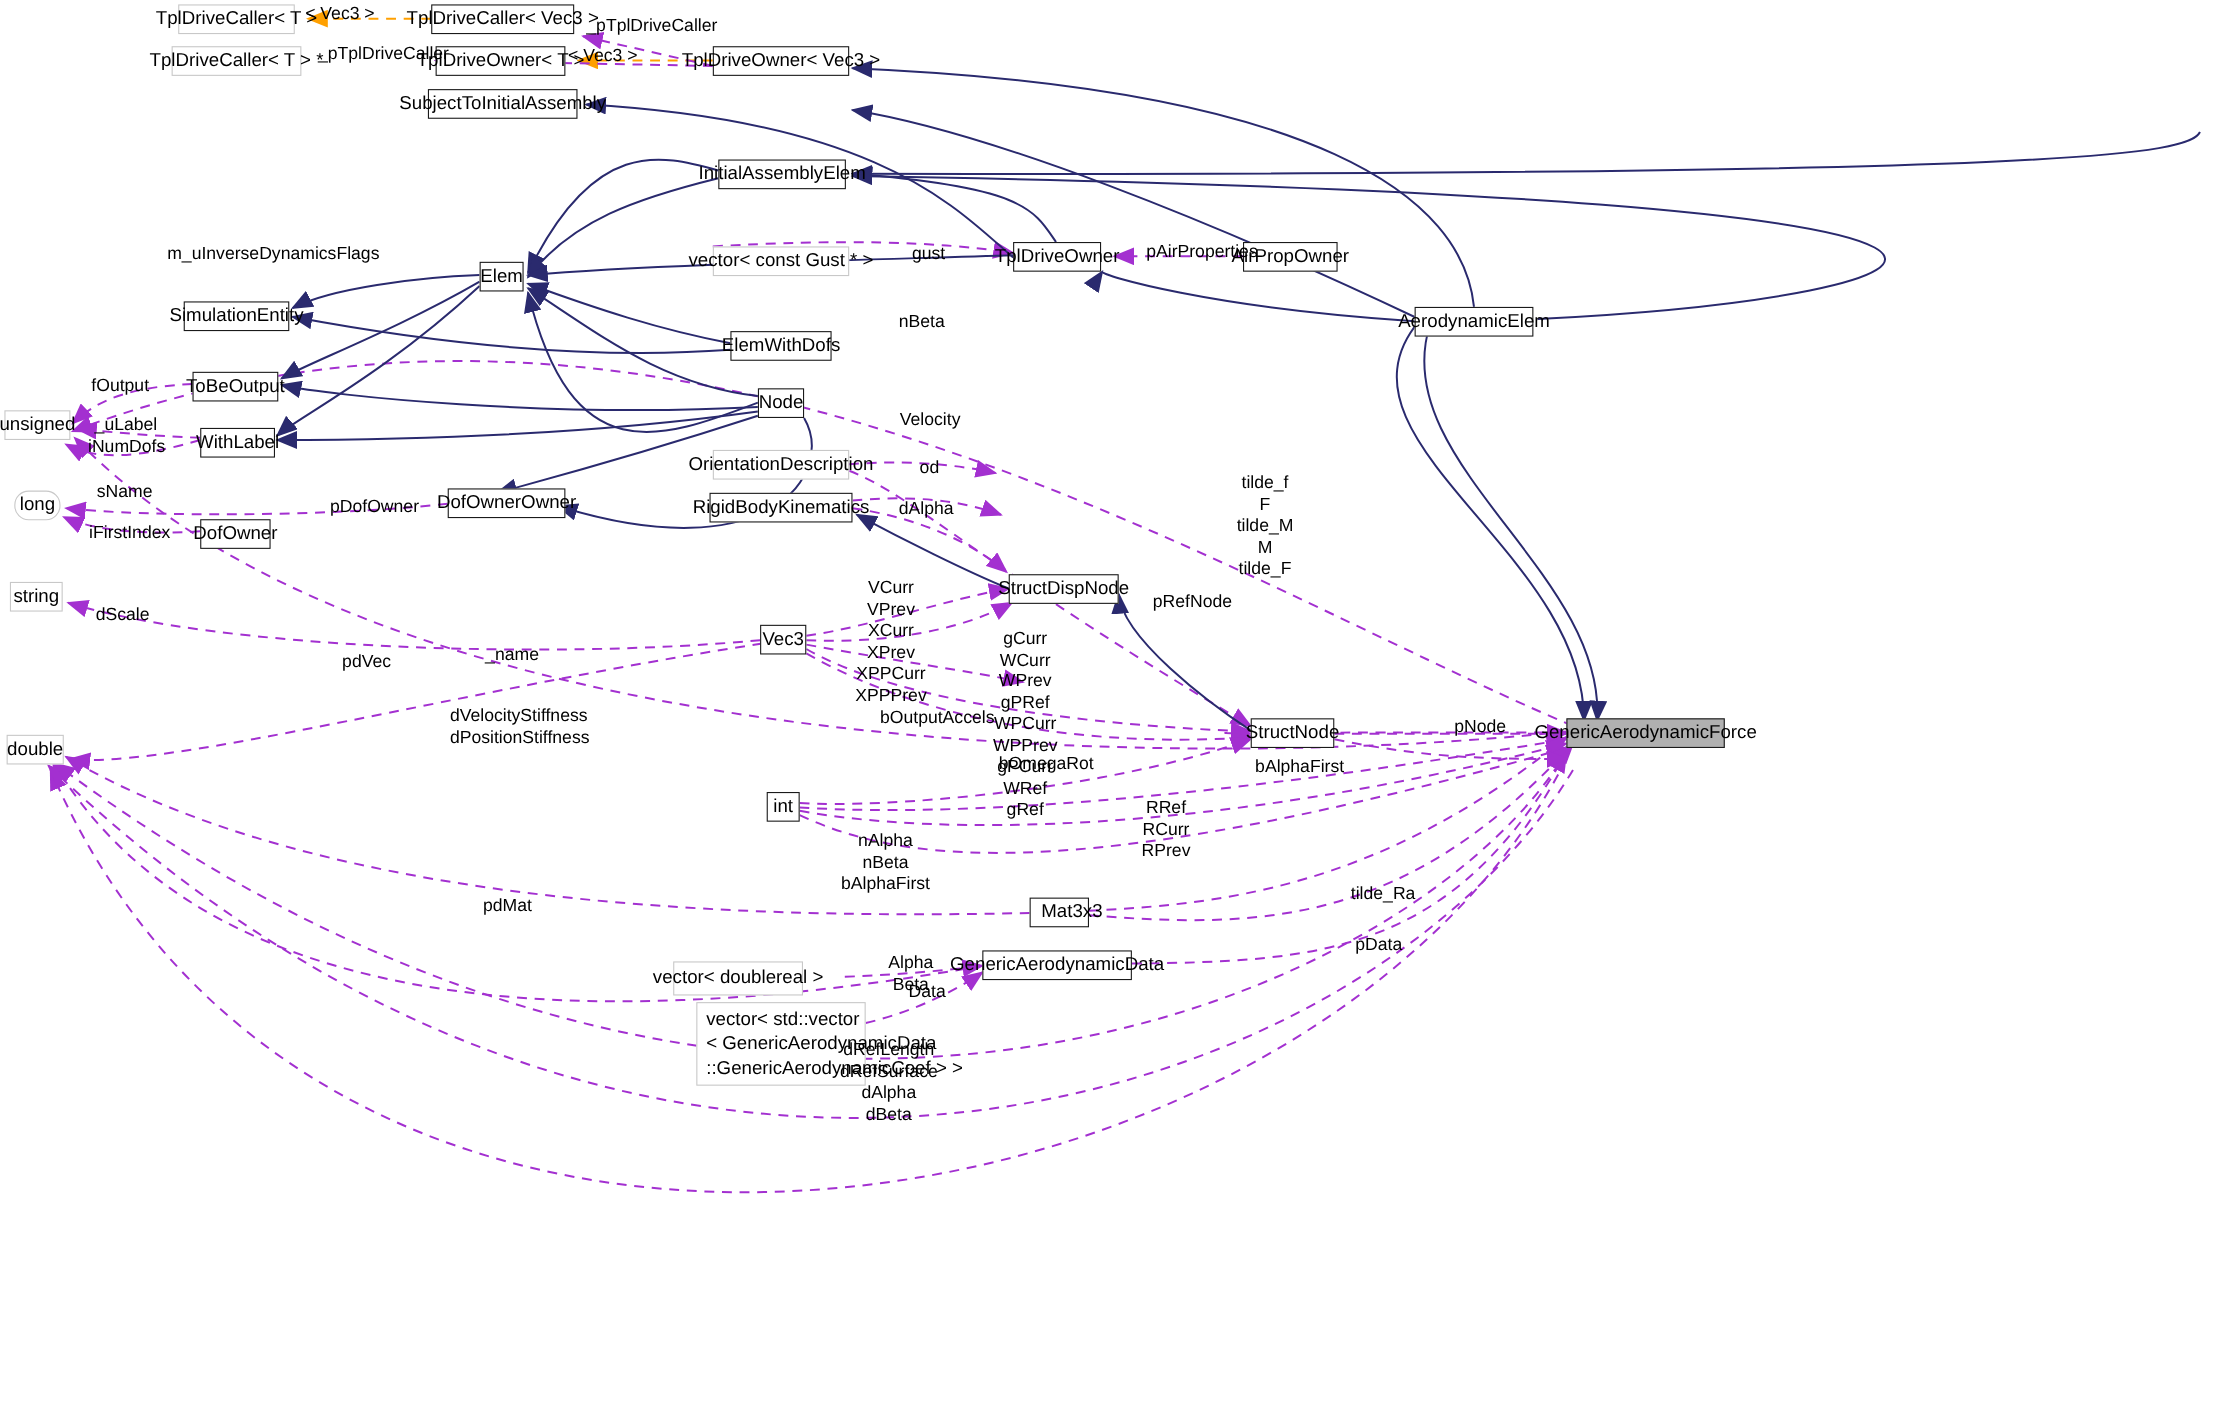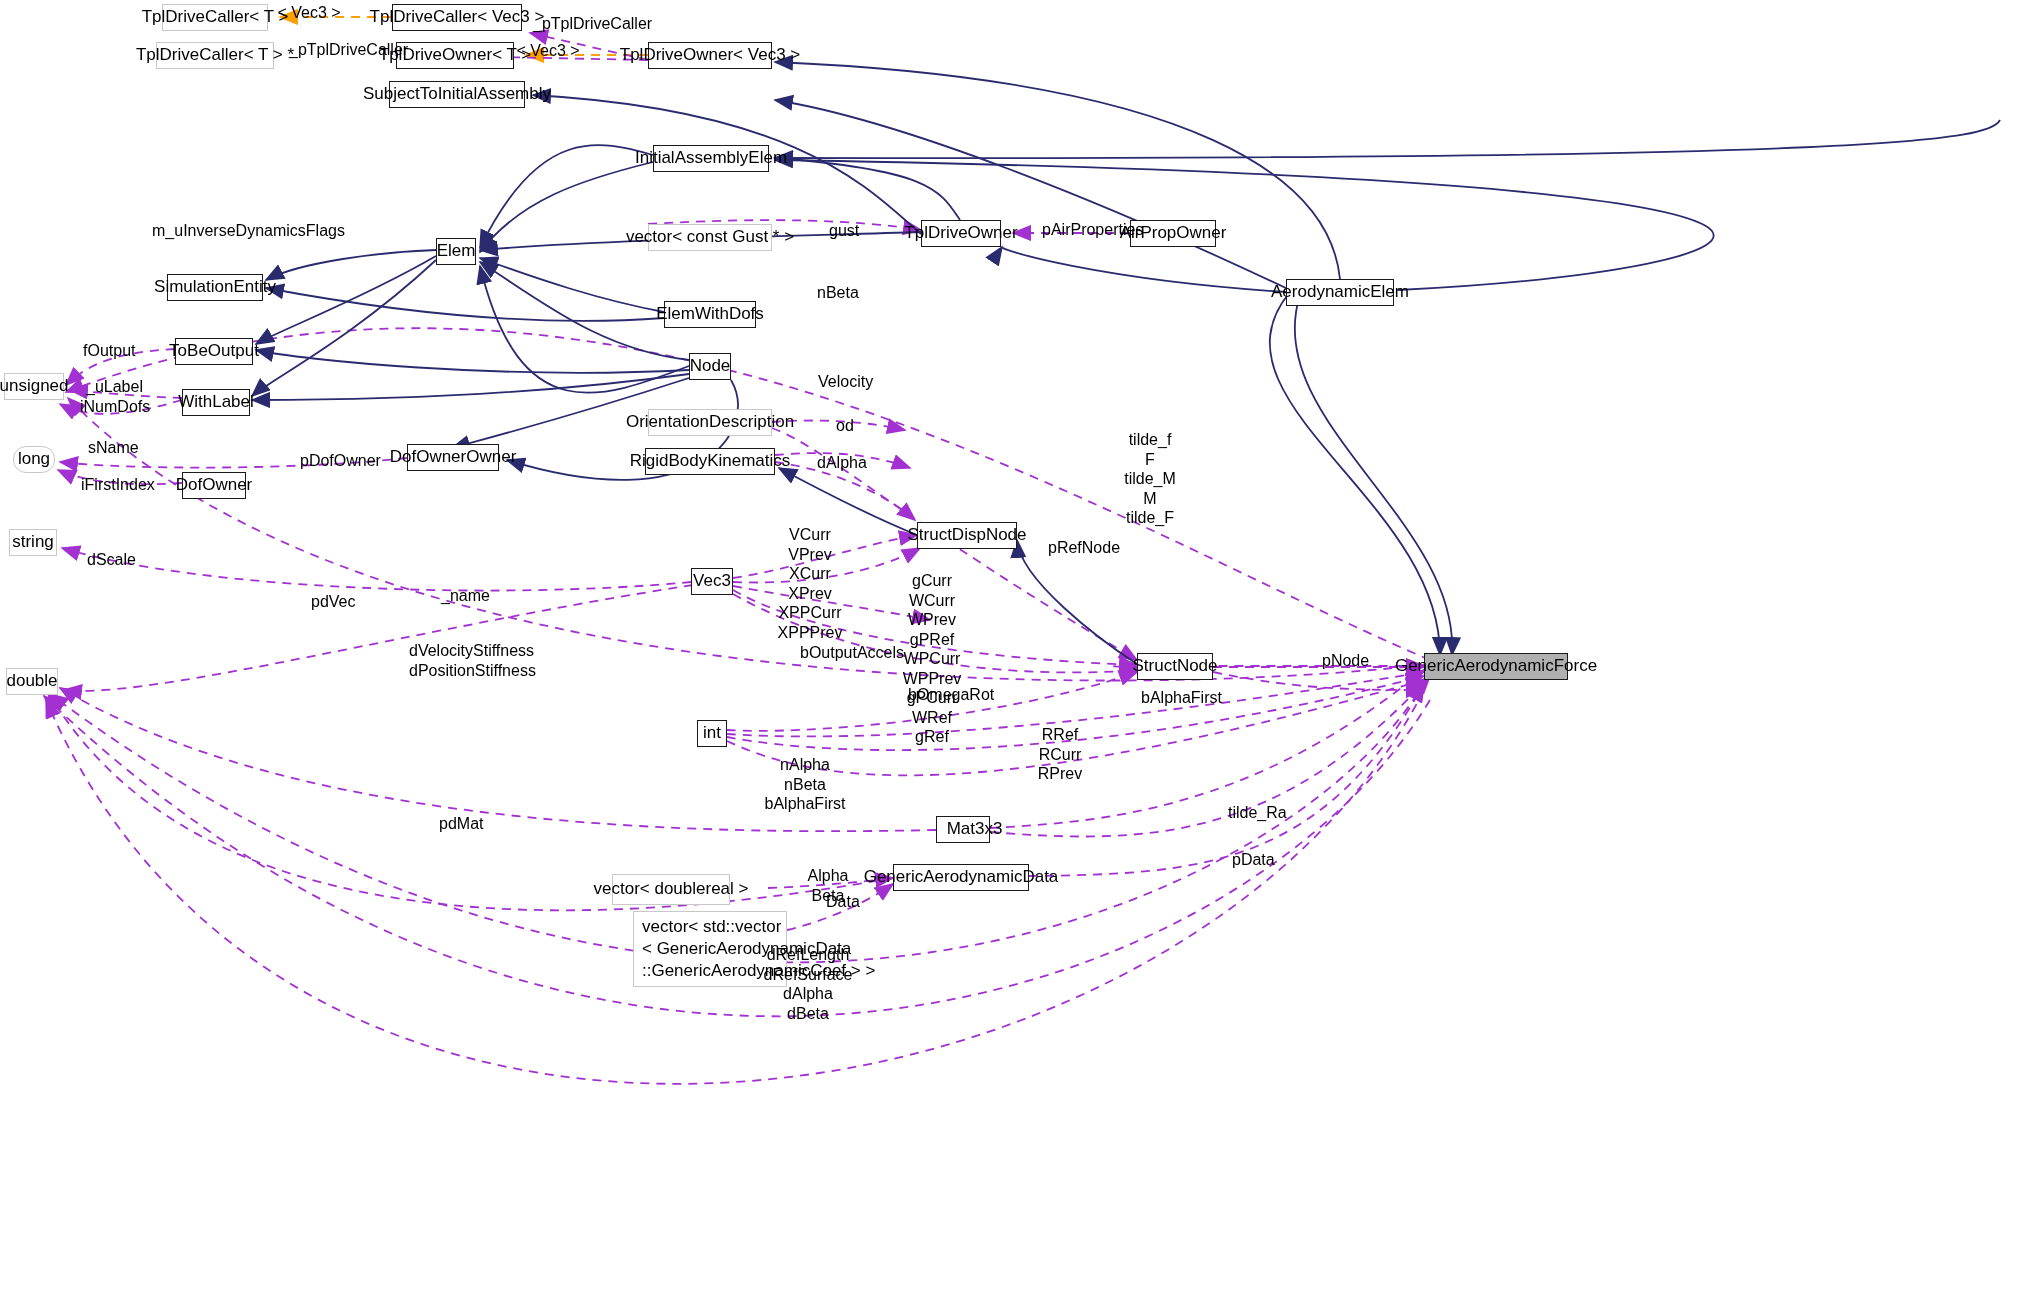--- a/index.html
+++ b/index.html
@@ -178,21 +178,21 @@
     <div class="node solid" style="left: 436px; top: 238px; width: 40px; height: 27px;">Elem</div>
     <div class="node solid" style="left: 1286px; top: 279px; width: 108px; height: 27px;">AerodynamicElem</div>
     <div class="node solid" style="left: 167px; top: 274px; width: 96px; height: 27px;">SimulationEntity</div>
     <div class="node solid" style="left: 664px; top: 301px; width: 92px; height: 27px;">ElemWithDofs</div>
     <div class="node solid" style="left: 175px; top: 338px; width: 78px; height: 27px;">ToBeOutput</div>
     <div class="node solid" style="left: 689px; top: 353px; width: 42px; height: 27px;">Node</div>
     <div class="node faint" style="left: 4px; top: 373px; width: 60px; height: 27px;">unsigned</div>
     <div class="node solid" style="left: 182px; top: 389px; width: 68px; height: 27px;">WithLabel</div>
     <div class="node faint" style="left: 648px; top: 409px; width: 124px; height: 27px;">OrientationDescription</div>
     <div class="node faint" style="left: 13px; top: 446px; width: 42px; height: 27px; border-radius: 13px;">long</div>
-    <div class="node solid" style="left: 407px; top: 444px; width: 92px; height: 27px; text-align: center;">DofOwnerOwner</div>
+    <div class="node solid" style="left: 407px; top: 444px; width: 107px; height: 27px; text-align: center;">DofOwnerOwner</div>
     <div class="node solid" style="left: 645px; top: 448px; width: 130px; height: 27px;">RigidBodyKinematics</div>
     <div class="node solid" style="left: 182px; top: 472px; width: 64px; height: 27px;">DofOwner</div>
     <div class="node solid" style="left: 917px; top: 522px; width: 100px; height: 27px;">StructDispNode</div>
     <div class="node faint" style="left: 9px; top: 529px; width: 48px; height: 27px;">string</div>
     <div class="node solid" style="left: 691px; top: 568px; width: 42px; height: 27px;">Vec3</div>
     <div class="node solid" style="left: 1137px; top: 653px; width: 76px; height: 27px;">StructNode</div>
     <div class="node highlight" style="left: 1424px; top: 653px; width: 144px; height: 27px;">GenericAerodynamicForce</div>
     <div class="node faint" style="left: 6px; top: 668px; width: 52px; height: 27px;">double</div>
     <div class="node solid" style="left: 697px; top: 720px; width: 30px; height: 27px;">int</div>
     <div class="node solid" style="left: 936px; top: 816px; width: 54px; height: 27px; padding-left: 30px;">Mat3x3</div>

